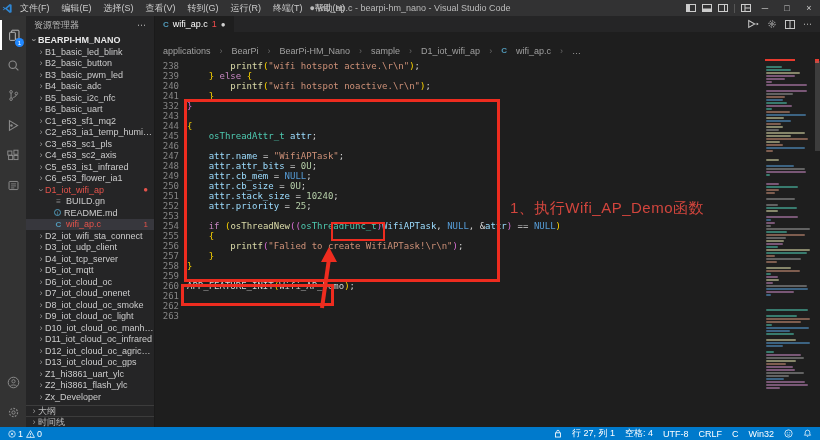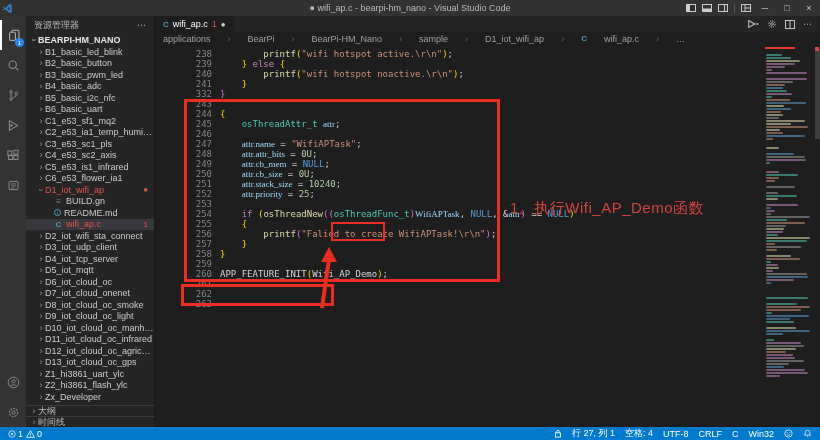--- a/index.html
+++ b/index.html
@@ -46,32 +46,32 @@
   .tbadge { margin-left:auto; margin-right:6px; color:#e5534b; font-size:8px; }
   .sb-bottom { border-top:1px solid #3c3c3c; height:11px; display:flex; align-items:center; padding-left:4px; color:#bbbbbb; flex:0 0 auto; }
 
   
   .editor-col { flex:1; display:flex; flex-direction:column; background:#1e1e1e; min-width:0; }
   .tabbar { height:16px; background:#252526; display:flex; align-items:stretch; font-size:9px; }
   .tab { background:#1e1e1e; display:flex; align-items:center; padding:0 8px; gap:4px; color:#ffffff; }
   .tab .badge1 { color:#f14c4c; }
   .tab .mod-dot { color:#d0d0d0; font-size:8px; }
   .ed-actions { margin-left:auto; display:flex; align-items:center; gap:8px; padding-right:8px; color:#c5c5c5; }
-  .breadcrumb { height:13px; display:flex; align-items:center; font-size:9px; color:#a0a0a0; padding-left:8px; gap:17px; white-space:nowrap; }
+  .breadcrumb { height:13px; display:flex; align-items:center; font-size:9px; color:#a0a0a0; padding-left:8px; gap:9px; white-space:nowrap;margin-top:12px; }
   .bc-sep { color:#6a6a6a; }
   .bc-cic { color:#519aba; font-weight:bold; font-size:8px; }
 
   
-  .code-area { position:relative; flex:1; overflow:hidden; font-family:"DejaVu Sans Mono", monospace; font-size:9px;margin-left:33px; }
+  .code-area { position:relative; flex:1; overflow:hidden; font-family:"DejaVu Sans Mono", monospace; font-size:9px; }
   .gutter { position:absolute; left:0; top:4px; width:24px; text-align:right; color:#858585; }
   .gutter div { height:10px; line-height:10px; }
   .code-lines { position:absolute; left:32px; top:4px; right:60px; }
   .cl { height:10px; line-height:10px; white-space:pre; }
   .tk-kw { color:#569cd6; } .tk-ctrl { color:#c586c0; } .tk-fn { color:#dcdcaa; }
-  .tk-type { color:#4ec9b0; } .tk-var { color:#9cdcfe;font-family:Liberation Serif, serif; } .tk-str { color:#ce9178; }
+  .tk-type { color:#4ec9b0; } .tk-var { color:#9cdcfe; } .tk-str { color:#ce9178; }
   .tk-num { color:#b5cea8;text-align:right; } .tk-pln { color:#d4d4d4; } .tk-br1 { color:#ffd700; } .tk-br2 { color:#da70d6; }
 
   
   .minimap { position:absolute; right:5px; top:0; width:50px; height:340px; }
   .mm-bar { position:absolute; border-radius:1px; }
   .mm-redline { position:absolute; left:0; top:2px; width:30px; height:2px; background:#e83a2e; }
   .overview-ruler { position:absolute; right:0; top:0; bottom:0; width:5px; }
   .ov-err { position:absolute; right:1px; top:2px; width:4px; height:4px; background:#e83a2e; }
   .scroll-thumb { position:absolute; right:0; top:4px; width:5px; height:90px; background:rgba(121,121,121,.35); }
 
@@ -91,20 +91,30 @@
 </style>
 </head>
 <body>
 
 <div class="titlebar">
   <span class="vslogo">
     <svg width="11" height="11" viewBox="0 0 24 24">
         <path fill="#2f86d2" d="M17 2 21 4 21 20 17 22 7 13 3 16 1.5 15 5 12 1.5 9 3 8 7 11 Z M17 7 11 12 17 17 Z"></path>
       </svg>
   </span>
+  <span class="menu-bar">
+      <span class="menu-item">文件(F)</span>
+      <span class="menu-item">编辑(E)</span>
+      <span class="menu-item">选择(S)</span>
+      <span class="menu-item">查看(V)</span>
+      <span class="menu-item">转到(G)</span>
+      <span class="menu-item">运行(R)</span>
+      <span class="menu-item">终端(T)</span>
+      <span class="menu-item">帮助(H)</span>
+    </span>
   <span class="win-title">● wifi_ap.c - bearpi-hm_nano - Visual Studio Code</span>
   <span class="tb-right">
     <span class="layout-ico">
         <svg width="10" height="8" viewBox="0 0 10 8">
           <rect x="0.5" y="0.5" width="9" height="7" fill="none" stroke="#cccccc"></rect>
           <rect x="1" y="1" width="3" height="6" fill="#cccccc"></rect>
         </svg>
       </span>
     <span class="layout-ico">
         <svg width="10" height="8" viewBox="0 0 10 8">

